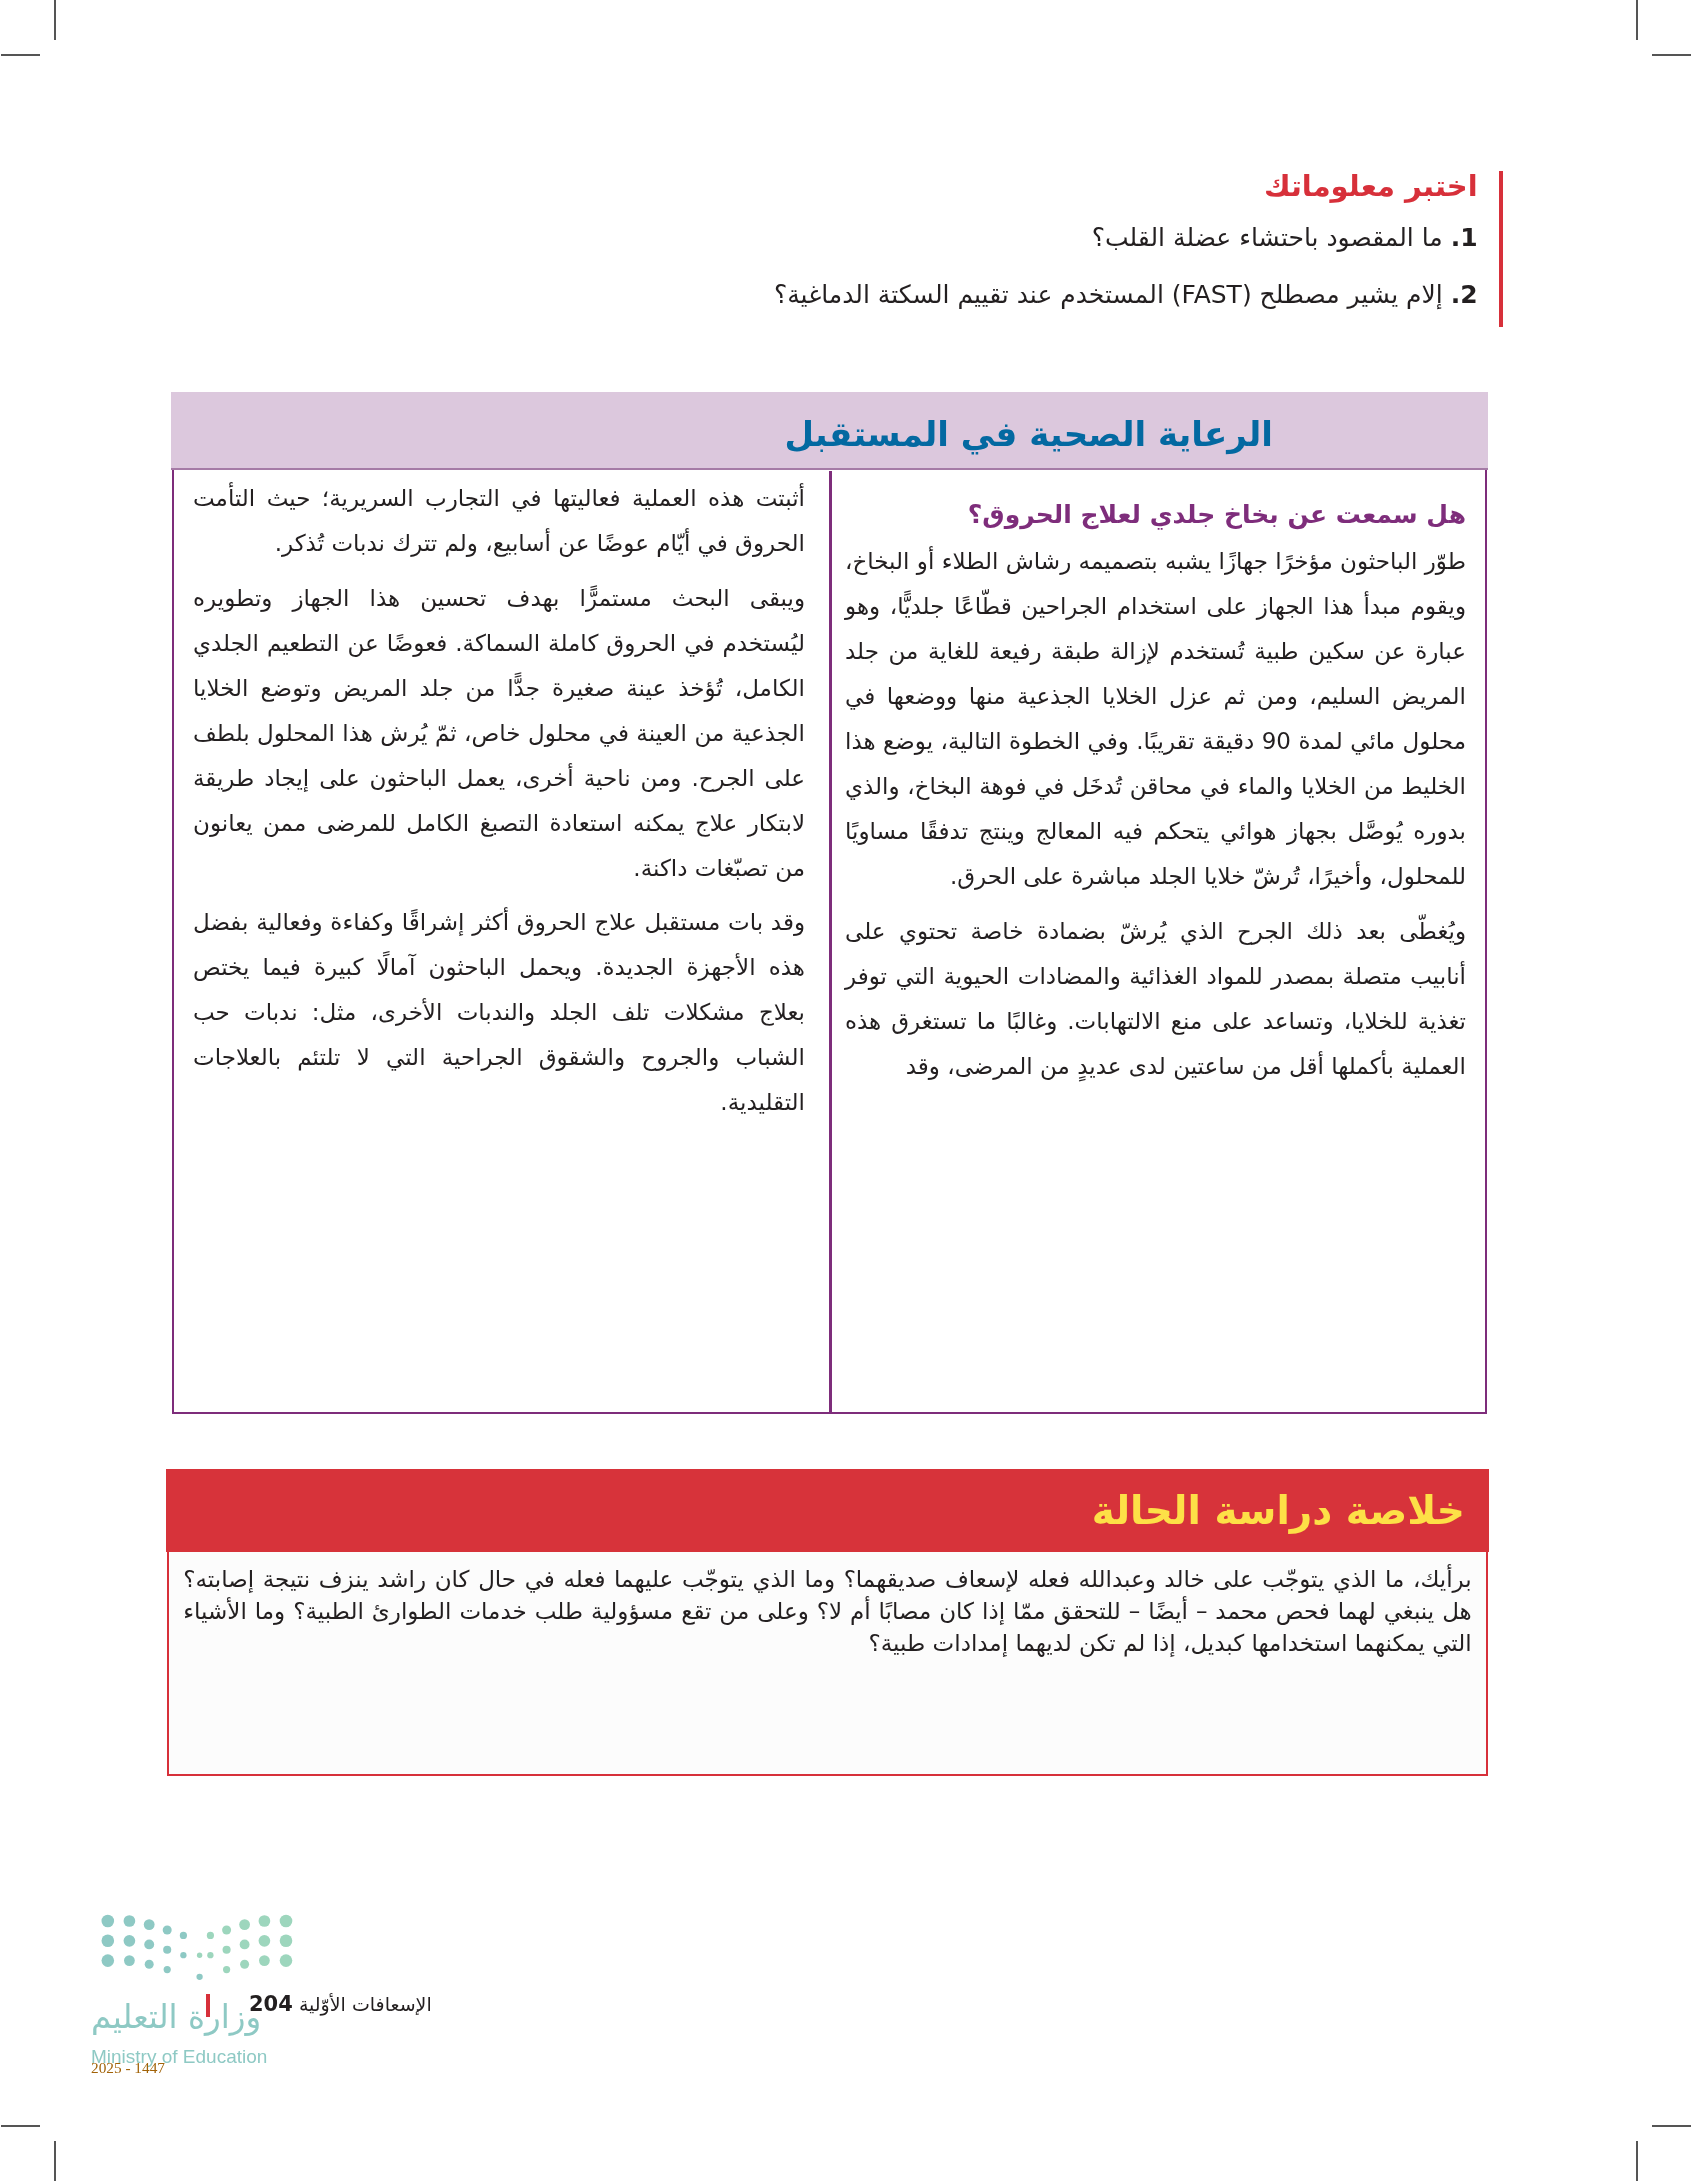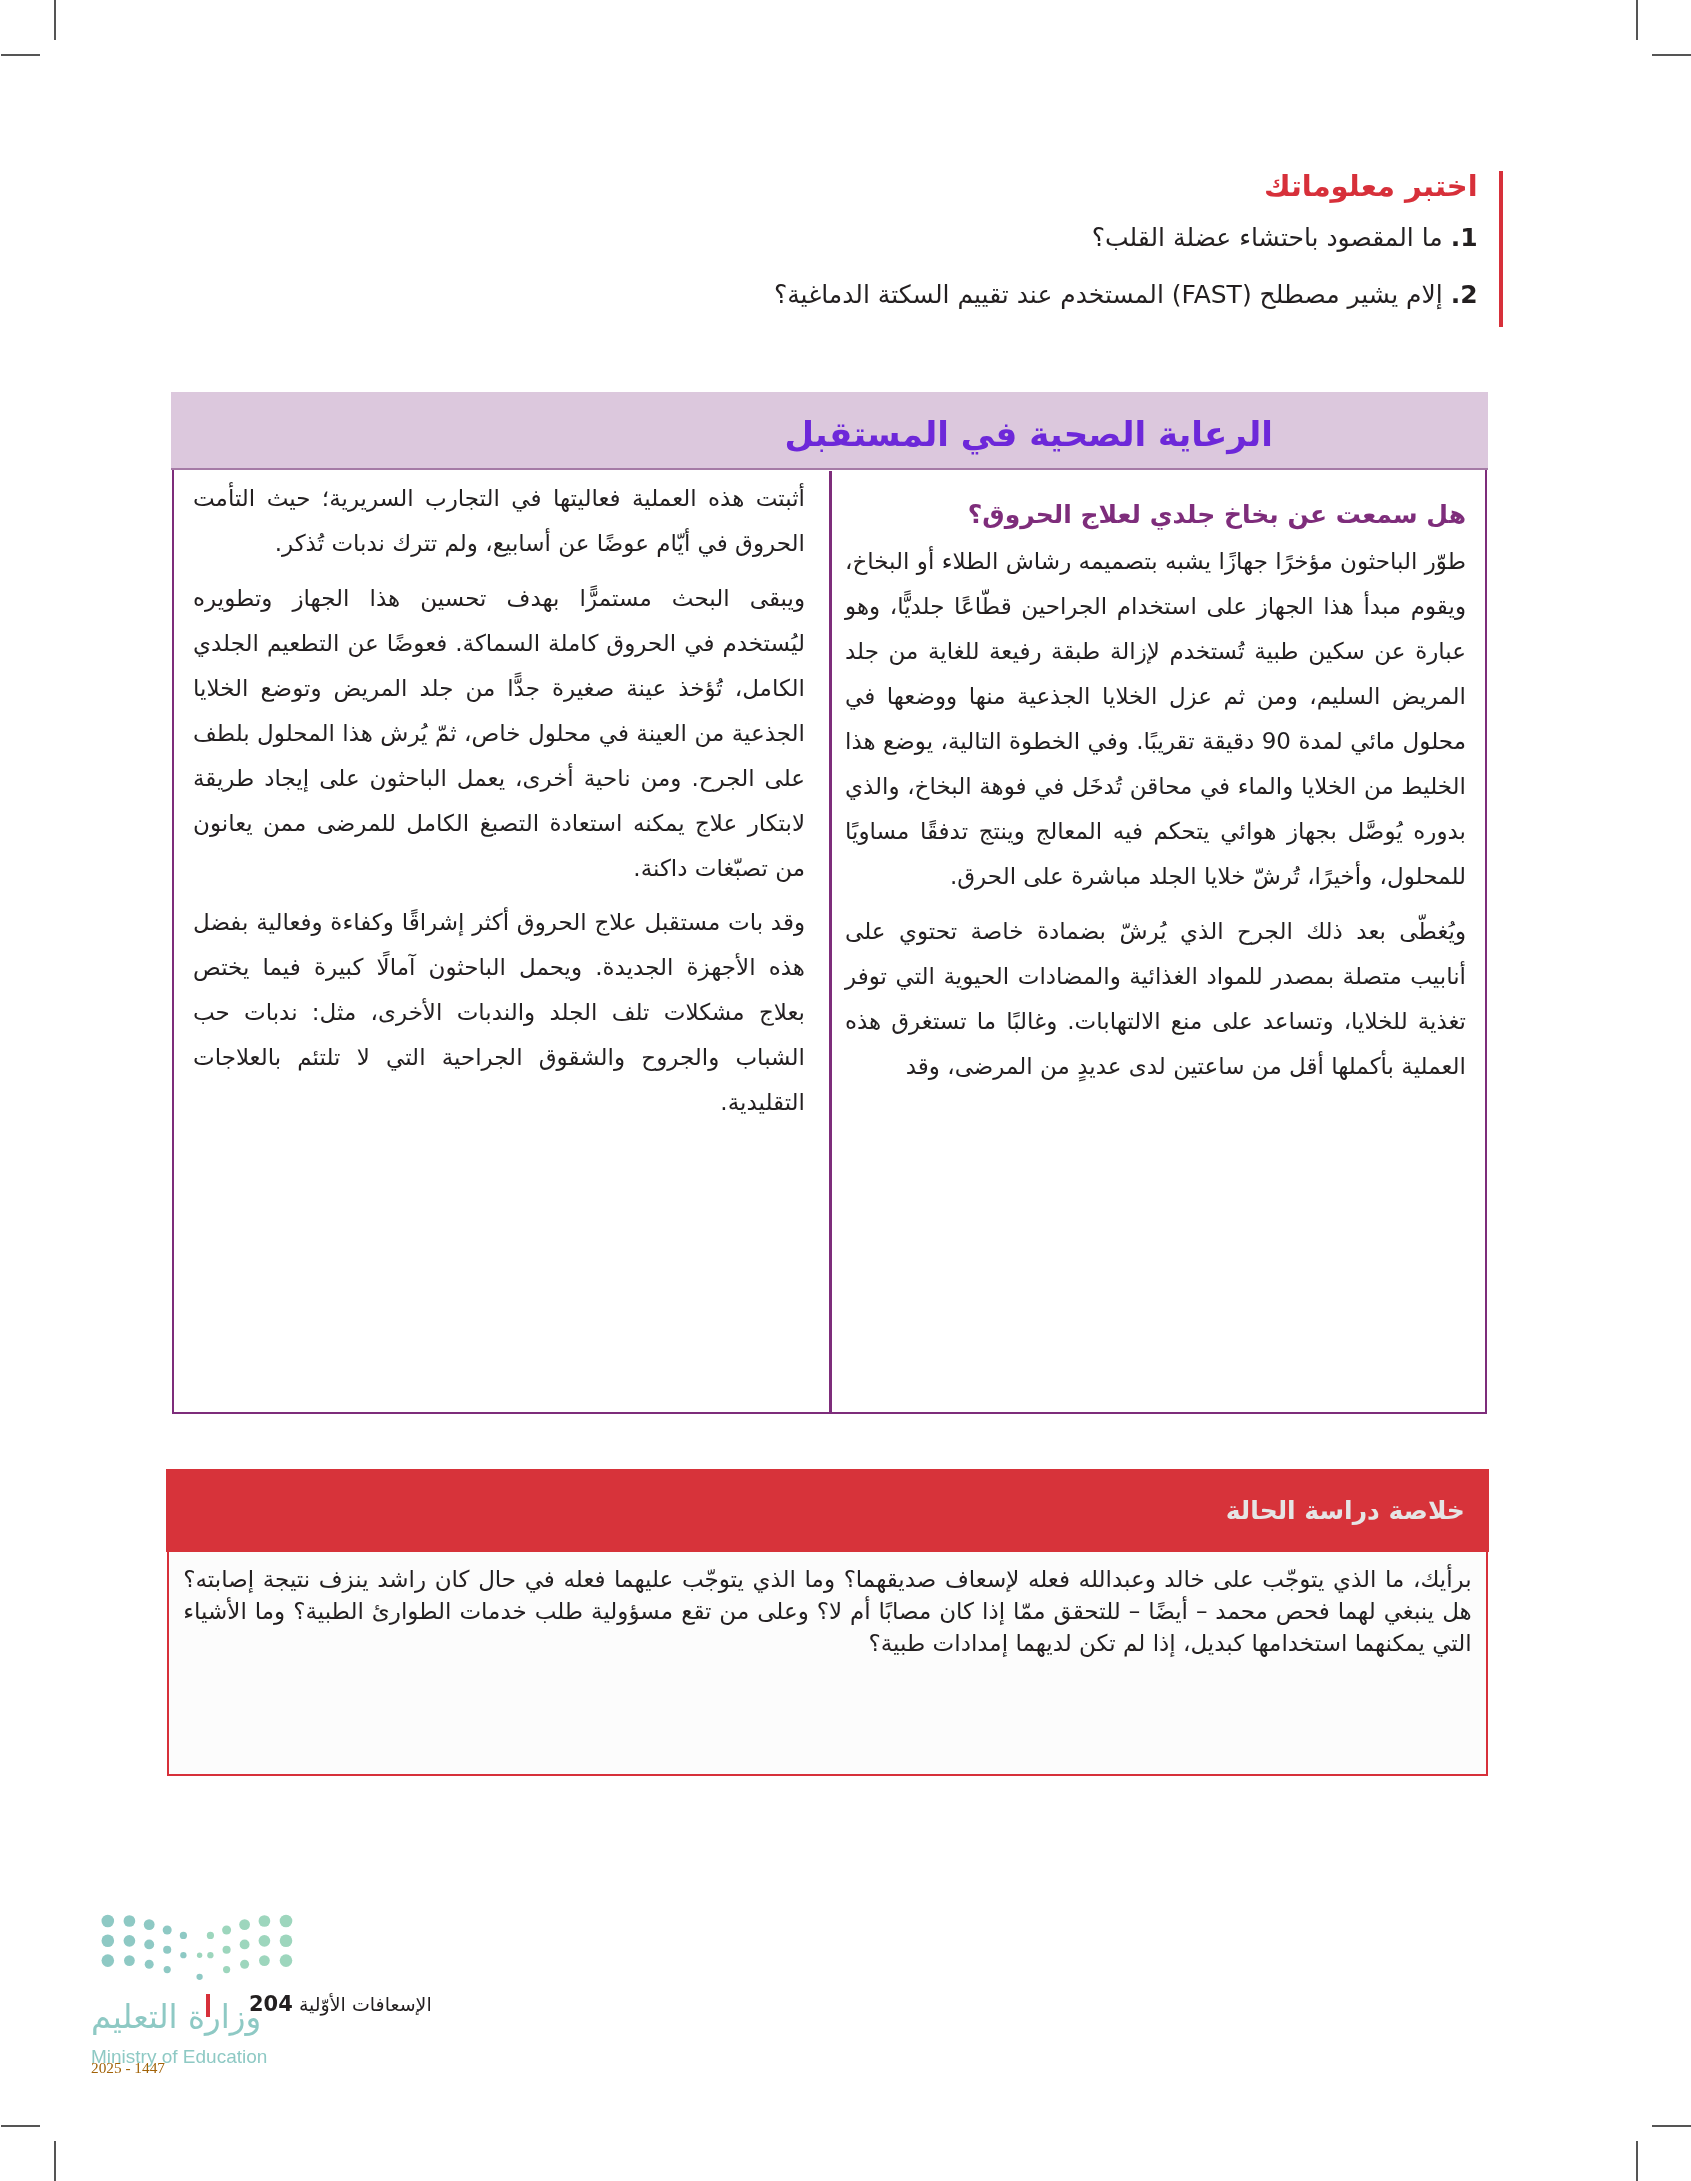--- a/index.html
+++ b/index.html
@@ -39,21 +39,21 @@
       background: #dcc8dd; border-bottom: 2.9px solid #a57ba6;
     }
     .research-tag {
       position: absolute; right: 0; top: 0; height: 76px; width: 197px;
       background: #7e2d7b; color: #fff; font-weight: bold; font-size: 32.5px;
       display: flex; align-items: center; justify-content: center;
     }
     .research-title {
       position: absolute; right: 215px; top: 0; height: 84px;
       display: flex; align-items: center;
-      color: #6d28d9; font-weight: bold; font-size: 34px;
+      color: #0369a1; font-weight: bold; font-size: 34px;
     }
     .col-divider {
       position: absolute; top: 76px; bottom: 0; left: 655px; width: 2.9px; background: #7e2d7b;
     }
     .col {
       position: absolute; top: 96px; direction: rtl; text-align: justify;
       font-size: 23px; line-height: 45px;
     }
     .col-right { right: 19px; width: 621px; }
     .col-left { left: 19px; width: 612px; }
@@ -62,21 +62,21 @@
       color: #7e2d7b; font-weight: bold; font-size: 25px; line-height: 48px; margin: 0;
     }
 
     
     .case {
       position: absolute; top: 1470px; left: 167px; width: 1321px; height: 306px;
       border: 2.9px solid #d7303a; box-sizing: border-box; background: #fcfcfc;
     }
     .case-header {
       position: absolute; top: -2.9px; left: -2.9px; right: -2.9px; height: 83px;
-      background: #d7333a; color: #e5e5e5; font-weight: bold; font-size: 25px;
+      background: #d7333a; color: #fde047; font-weight: bold; font-size: 39px;
       display: flex; align-items: center; justify-content: flex-start;
       padding-right: 24px; box-sizing: border-box; direction: rtl;
     }
     .case-body {
       position: absolute; top: 91px; right: 14.3px; left: 14.3px;
       direction: rtl; text-align: justify; font-size: 23px; line-height: 32px; margin: 0;
     }
 
     
     .footer { position: absolute; left: 91px; top: 1912px; width: 344px; height: 172px; }

